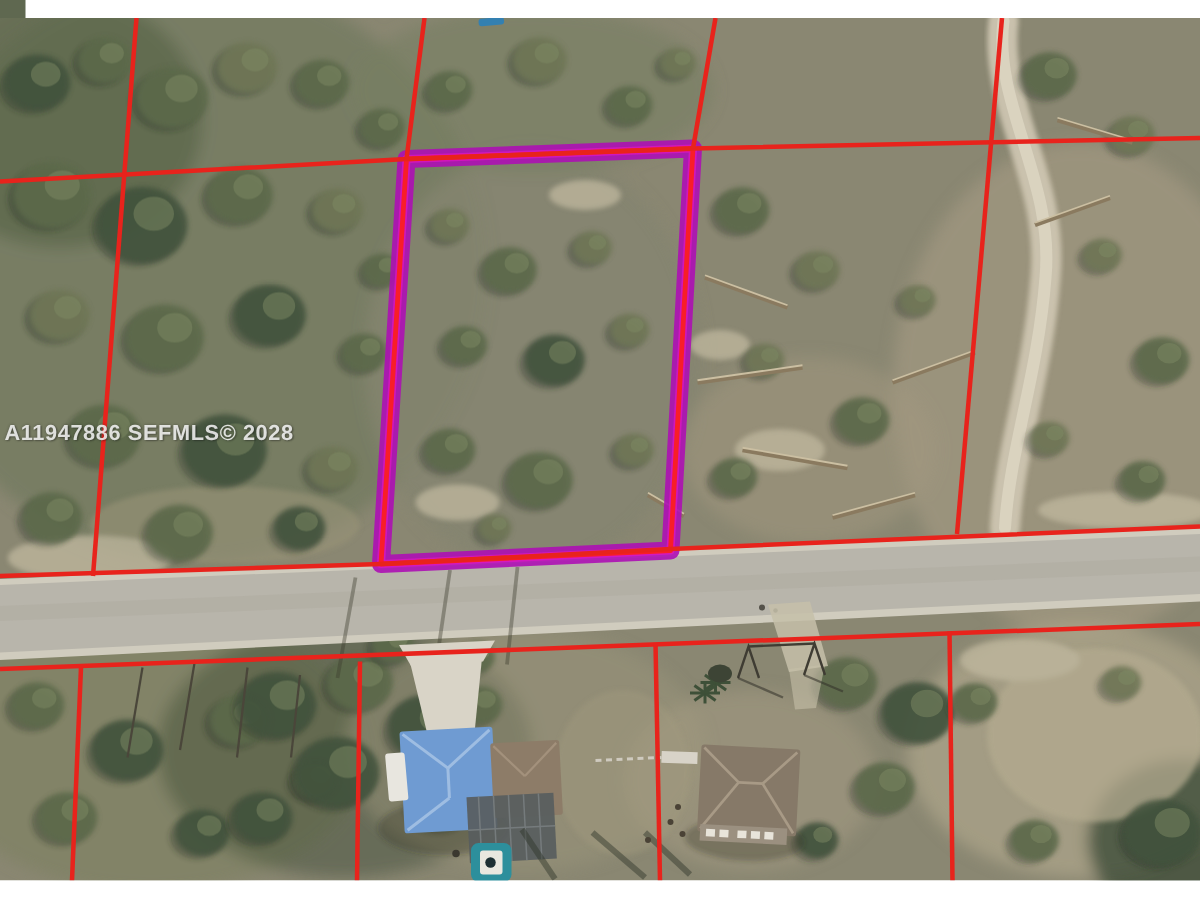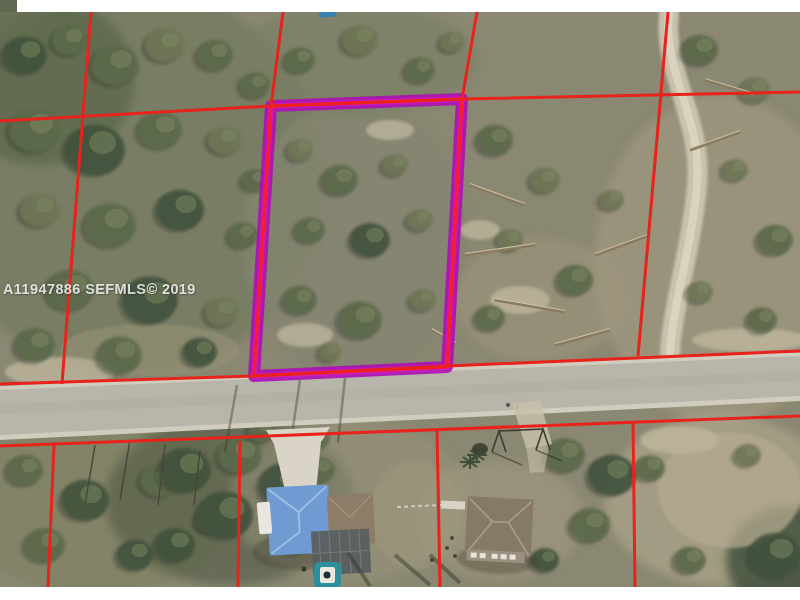--- a/index.html
+++ b/index.html
@@ -427,14 +427,14 @@
         <polyline points="633,421 635,587" fill="none" stroke="#e8231c" stroke-width="3" stroke-linejoin="round" stroke-linecap="butt"></polyline>
       </g>
 
   <rect x="319" y="12" width="17" height="5" rx="2" transform="rotate(-5 327 14)" opacity=".95" fill="#2f7fb5"></rect>
 
   <rect x="0" y="0" width="800" height="12" fill="#ffffff"></rect>
   <rect x="0" y="587" width="800" height="13" fill="#ffffff"></rect>
   <rect x="0" y="0" width="17" height="12" fill="#5f6850"></rect>
 </svg>
 
-<div class="watermark">A11947886 SEFMLS© 2019</div>
+<div class="watermark">A11947886 SEFMLS© 2028</div>
 </div>
 
 </body></html>

